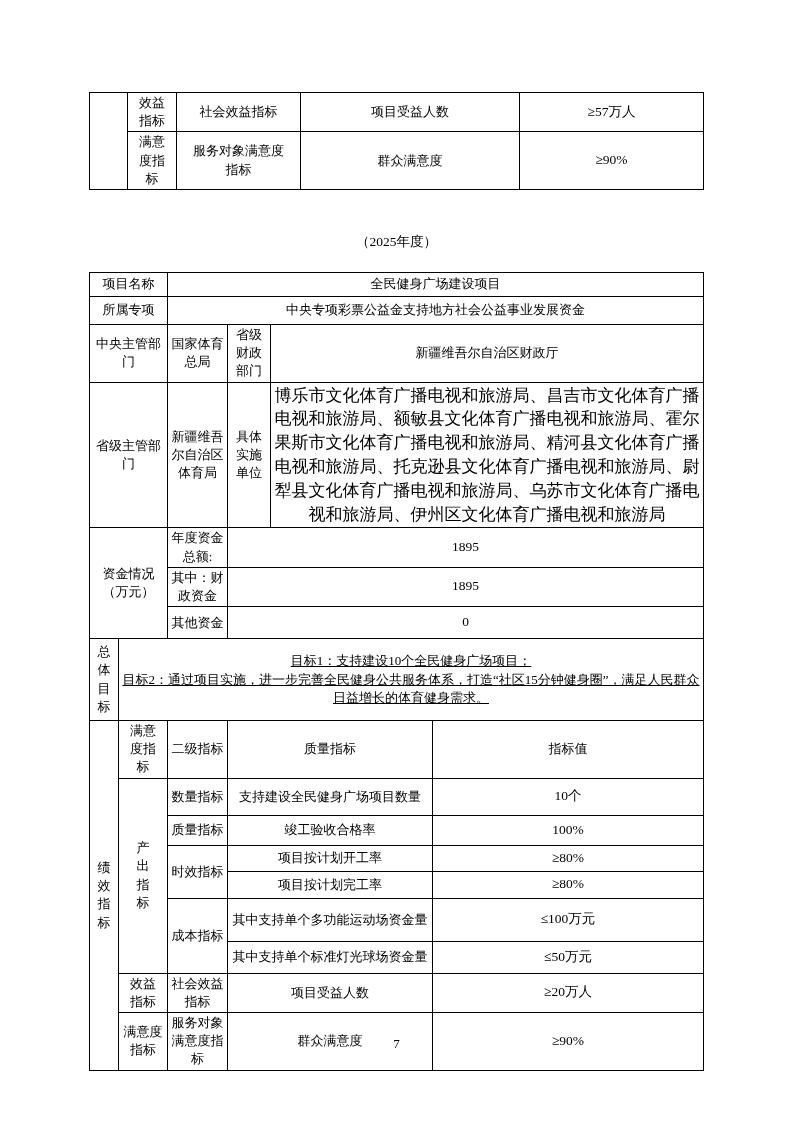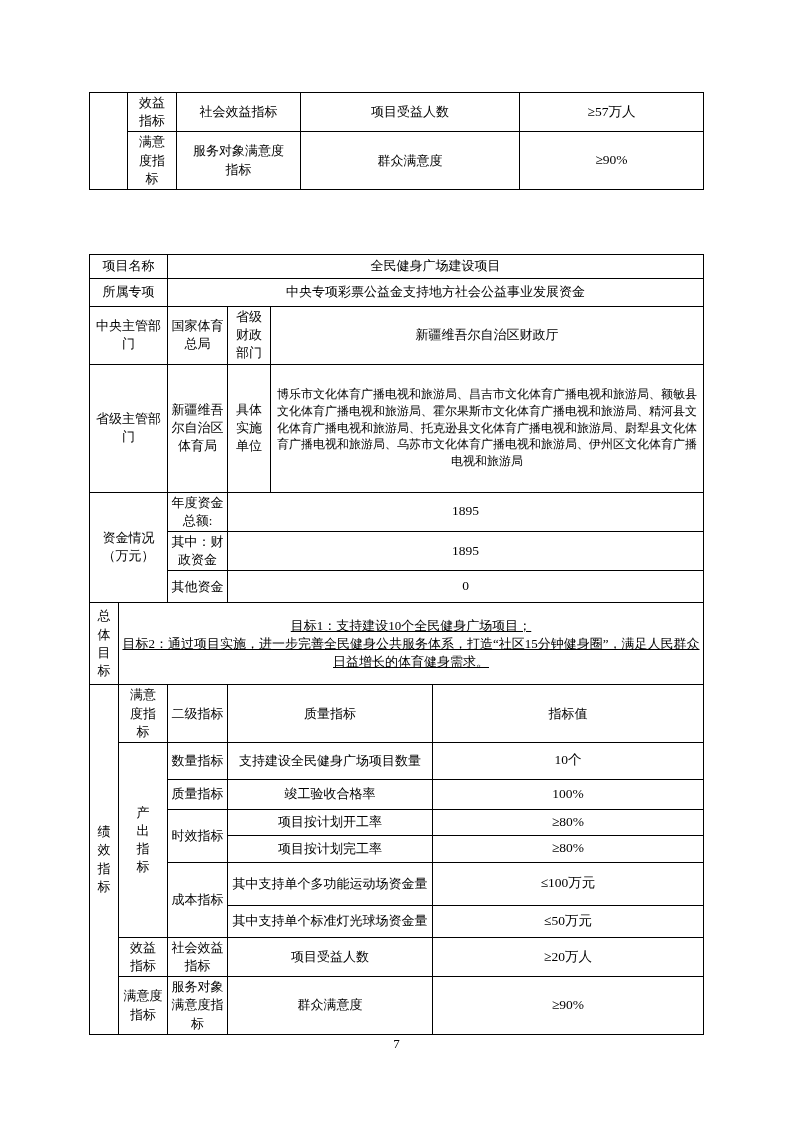--- a/index.html
+++ b/index.html
@@ -12,21 +12,21 @@
     position:absolute;left:89px;width:614px;
     border-collapse:collapse;table-layout:fixed;
   }
   table.doc-tbl td{
     border:1px solid #000;text-align:center;vertical-align:middle;
     padding:1px 2px;word-break:break-all;line-height:1.4;
   }
   td.lt{text-align:left;padding-left:6px;white-space:nowrap;word-break:keep-all;overflow:hidden;}
   td.impl{
     text-align:justify;white-space:normal;word-break:break-all;
-    font-size:12px;line-height:1.36;padding:4px 8px;vertical-align:middle;
+    font-size:17px;line-height:1.36;padding:4px 8px;vertical-align:middle;
   }
   td.goal{
     text-align:left;white-space:normal;word-break:break-all;
     padding:5px 8px;line-height:1.45;text-decoration:underline;
   }
   
   .vw{width:1.3em;margin:0 auto;}
   .w2{width:2.7em;margin:0 auto;}
   .w4{width:4.9em;margin:0 auto;}
   .w7{width:7.4em;margin:0 auto;}
@@ -72,22 +72,23 @@
           </td>
       <td>
             <div class="w7">服务对象满意度指标</div>
           </td>
       <td class="lt"><span>群众满意度</span></td>
       <td><span class="num">≥90%</span></td>
     </tr>
   </tbody>
     </table>
 
-
-  <table class="doc-tbl" style="top:254px;">
+  <div class="doc-subtitle">（2025年度）</div>
+
+  <table class="doc-tbl" style="top:272px;">
     <colgroup>
       <col style="width:29px">
         <col style="width:49px">
         <col style="width:60px">
       <col style="width:43px">
         <col style="width:162px">
         <col style="width:271px">
     </colgroup>
 
     <tbody>

